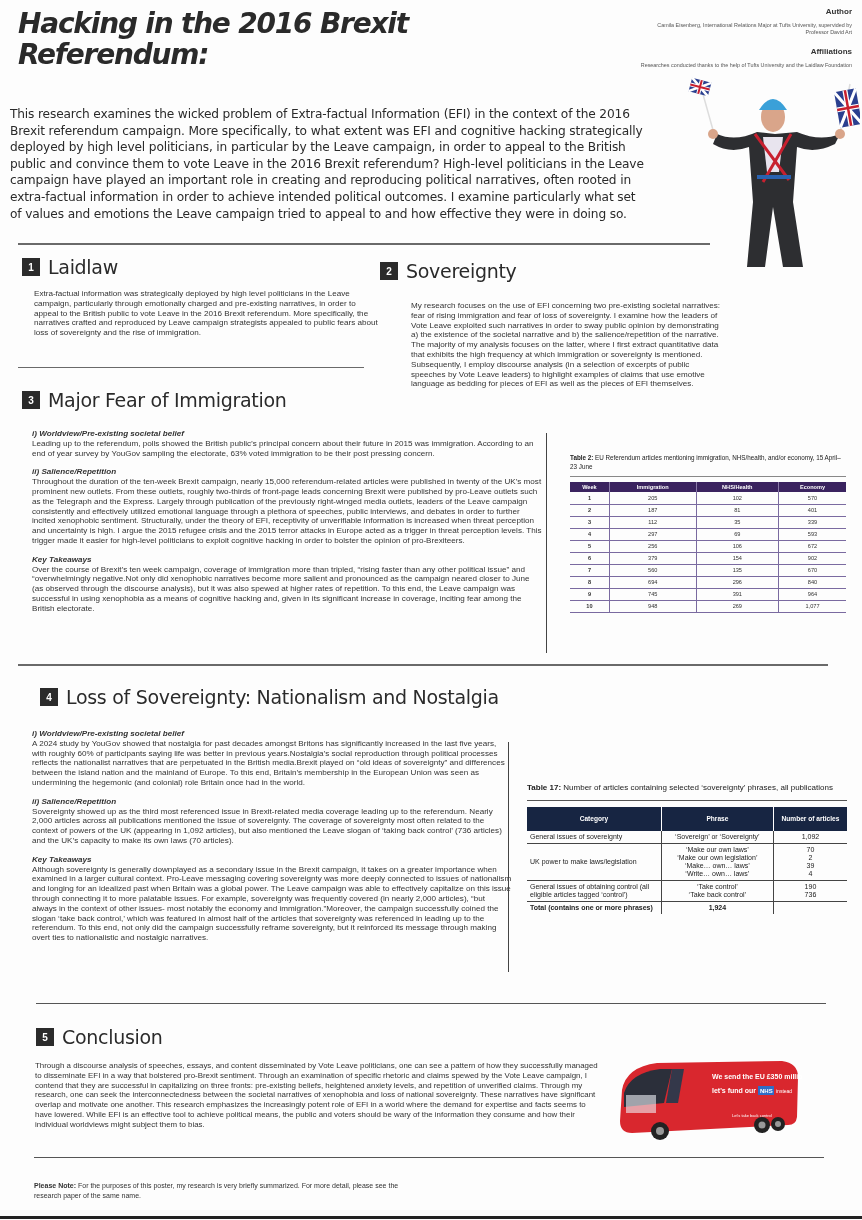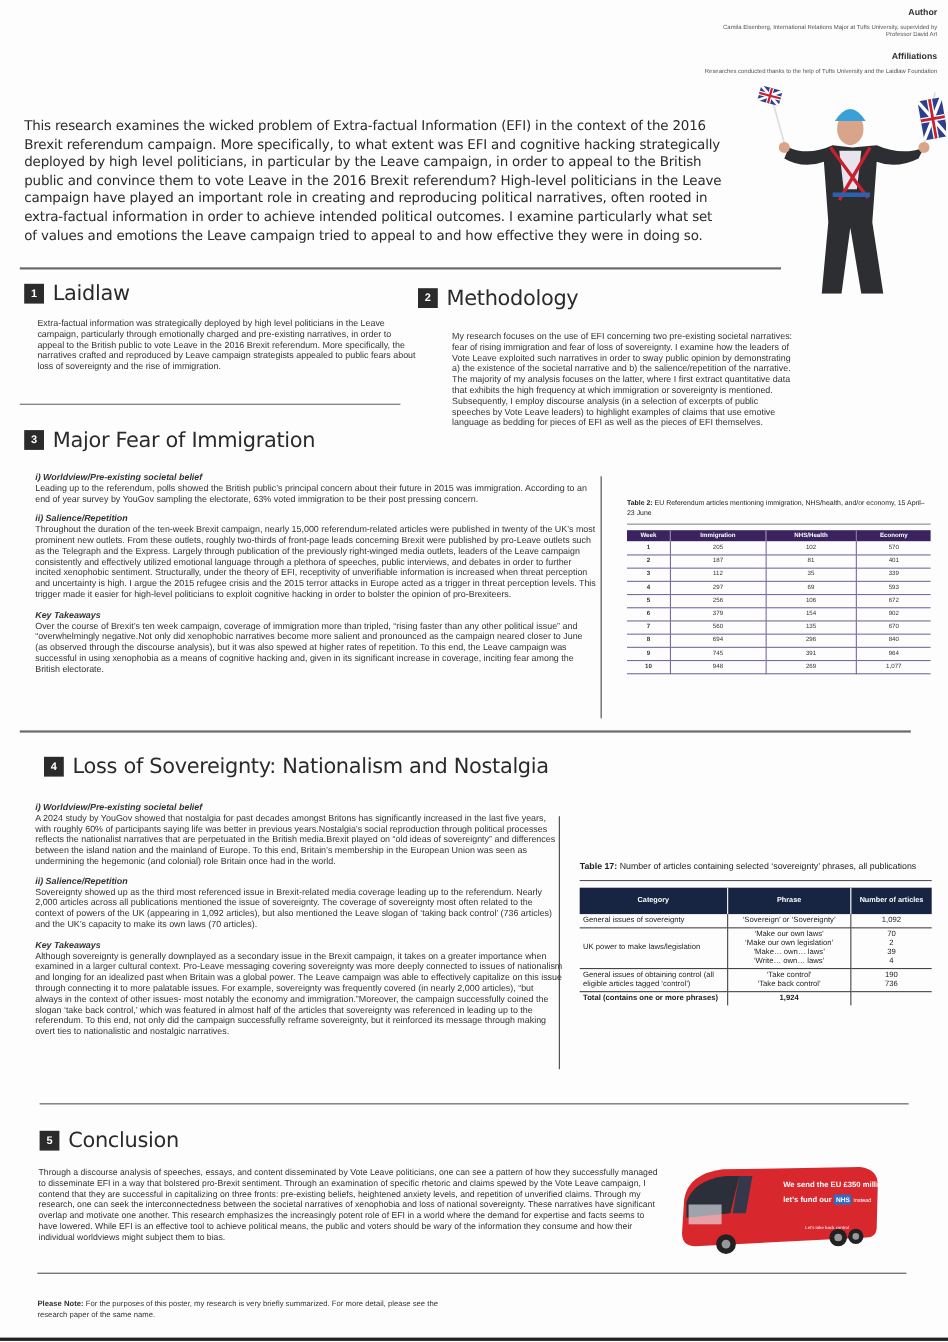--- a/index.html
+++ b/index.html
@@ -7,21 +7,21 @@
   body { position: relative; font-family: "Liberation Sans", sans-serif; color: #2b2b2b; }
   .abs { position: absolute; }
   .title {
     left: 18px; top: 8px; width: 560px;
     font-family: "DejaVu Sans", sans-serif; font-weight: bold; font-size: 28px; line-height: 31px;
     letter-spacing: -1.2px; color: #2a2a2a;
   }
   .title .it { font-style: italic; display: block; }
   .title .up { display: block; }
   .intro {
-    left: 22px; top: 106px; width: 640px;
+    left: 10px; top: 106px; width: 640px;
     font-family: "DejaVu Sans", sans-serif; font-size: 12.2px; line-height: 16.6px; color: #2a2a2a;
     letter-spacing: -0.15px;
   }
   .meta-h { right: 10px; font-size: 8px; font-weight: bold; color: #333; text-align: right; }
   .meta-t { right: 10px; font-size: 5.4px; line-height: 7px; color: #555; text-align: right; }
   .hr { position: absolute; height: 2px; background: #6a6a6a; }
   .sec-head { display: flex; align-items: center; gap: 8px; }
   .badge {
     width: 18px; height: 18px; background: #2b2b2b; color: #fff;
     font-size: 10px; font-weight: bold; display: flex; align-items: center; justify-content: center;
@@ -48,20 +48,21 @@
   .t17 td.ph { text-align: center; }
   .t17 tr.total td { font-weight: bold; border-bottom: none; }
   
   .photo { left: 685px; top: 72px; width: 175px; height: 195px; }
   .bus { left: 612px; top: 1055px; width: 190px; height: 90px; }
 </style>
 </head>
 <body>
 
 <h1 class="abs title">
+  <span class="it">Hacking in the 2016 Brexit Referendum:</span>
 </h1>
 <p class="abs intro">This research examines the wicked problem of Extra-factual Information (EFI) in the context of the 2016 Brexit referendum campaign. More specifically, to what extent was EFI and cognitive hacking strategically deployed by high level politicians, in particular by the Leave campaign, in order to appeal to the British public and convince them to vote Leave in the 2016 Brexit referendum? High-level politicians in the Leave campaign have played an important role in creating and reproducing political narratives, often rooted in extra-factual information in order to achieve intended political outcomes. I examine particularly what set of values and emotions the Leave campaign tried to appeal to and how effective they were in doing so.</p>
 
 <div class="abs meta-h" style="top:7px;">Author</div>
 <div class="abs meta-t" style="top:22px;width:200px;">Camila Eisenberg, International Relations Major at Tufts University, supervided by Professor David Art</div>
 <div class="abs meta-h" style="top:47px;text-align:right;">Affiliations</div>
 <div class="abs meta-t" style="top:62px;width:230px;">Researches conducted thanks to the help of Tufts University and the Laidlaw Foundation</div>
 
 <svg class="abs photo" viewBox="0 0 175 195">
   <g>
@@ -93,21 +94,21 @@
 <div class="abs sec-head" style="left:22px;top:256px;">
   <span class="badge">1</span>
   <span class="sec-title">Laidlaw</span>
 </div>
 <p class="abs body-txt" style="left:34px;top:289px;width:345px;"> Extra-factual information was strategically deployed by high level politicians in the Leave campaign, particularly through emotionally charged and pre-existing narratives, in order to appeal to the British public to vote Leave in the 2016 Brexit referendum. More specifically, the narratives crafted and reproduced by Leave campaign strategists appealed to public fears about loss of sovereignty and the rise of immigration.</p>
 
 <div class="hr" style="left:18px;top:367px;width:346px;height:1px;"></div>
 
 <div class="abs sec-head" style="left:380px;top:260px;">
   <span class="badge">2</span>
-  <span class="sec-title">Methodology</span>
+  <span class="sec-title">Sovereignty</span>
 </div>
 <p class="abs body-txt" style="left:411px;top:301px;width:310px;">My research focuses on the use of EFI concerning two pre-existing societal narratives: fear of rising immigration and fear of loss of sovereignty. I examine how the leaders of Vote Leave exploited such narratives in order to sway public opinion by demonstrating a) the existence of the societal narrative and b) the salience/repetition of the narrative. The majority of my analysis focuses on the latter, where I first extract quantitative data that exhibits the high frequency at which immigration or sovereignty is mentioned. Subsequently, I employ discourse analysis (in a selection of excerpts of public speeches by Vote Leave leaders) to highlight examples of claims that use emotive language as bedding for pieces of EFI as well as the pieces of EFI themselves.</p>
 
 <div class="abs sec-head" style="left:22px;top:389px;">
   <span class="badge">3</span>
   <span class="sec-title">Major Fear of Immigration</span>
 </div>
 <div class="abs body-txt" style="left:32px;top:429px;width:510px;">
   <div class="sub">i) Worldview/Pre-existing societal belief</div>
   <div>Leading up to the referendum, polls showed the British public’s principal concern about their future in 2015 was immigration. According to an end of year survey by YouGov sampling the electorate, 63% voted immigration to be their post pressing concern.</div>

